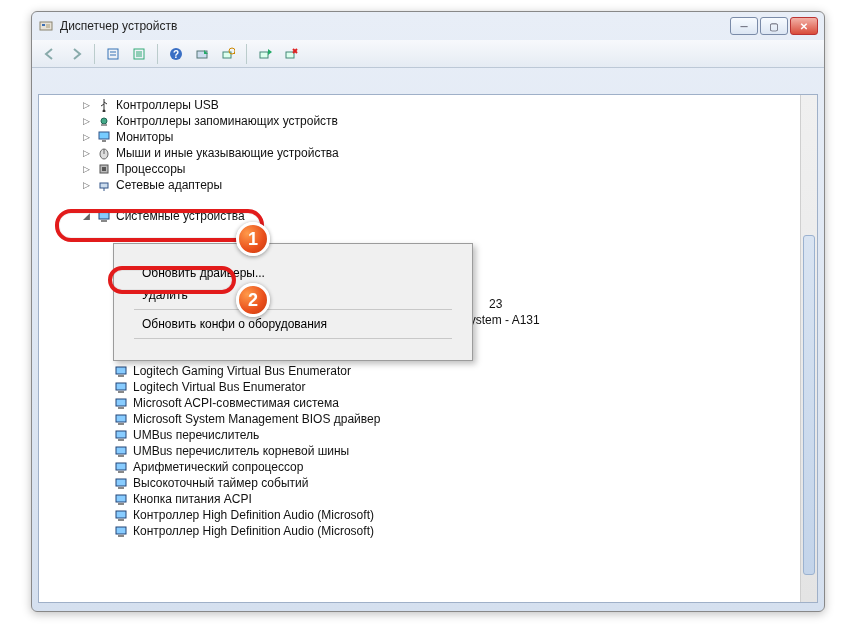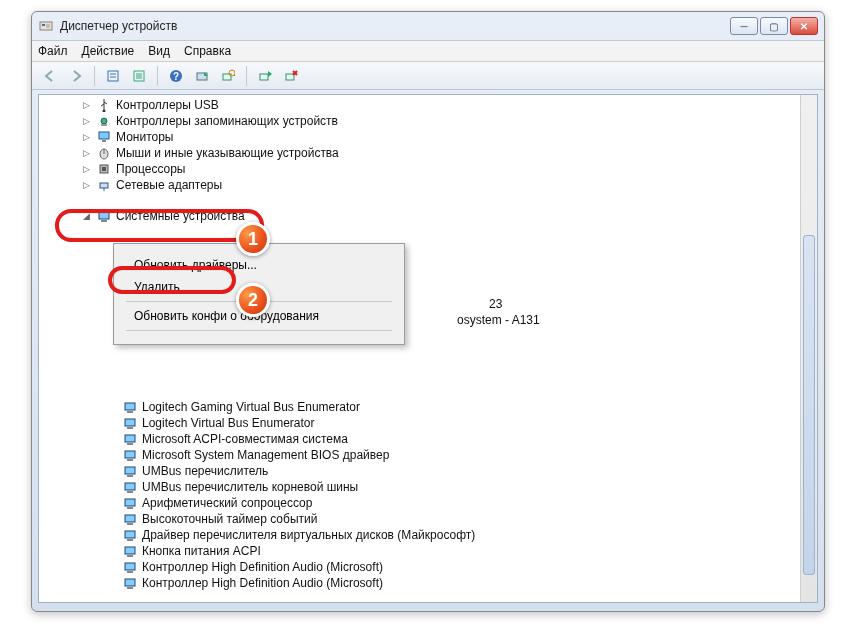--- a/index.html
+++ b/index.html
@@ -77,23 +77,23 @@
 .badge {
   position:absolute; width:34px; height:34px; border-radius:50%;
   background: radial-gradient(circle at 30% 30%, #ff9a4a, #e94e1b 60%, #c43a10);
   border:3px solid #fff; box-shadow:0 1px 4px rgba(0,0,0,.4);
   color:#fff; font-weight:bold; font-size:18px;
   display:flex; align-items:center; justify-content:center;
   pointer-events:none;
 }
 
 .ctxmenu {
-  position:absolute; left:113px; top:243px; width:292px;
+  position:absolute; left:113px; top:243px; width:360px;
   background:#f0f0f0; border:1px solid #9c9c9c; box-shadow:3px 3px 6px rgba(0,0,0,.25);
-  padding:10px; font-size:12px;
+  padding:18px; font-size:12px;
 }
 .ctxmenu .item { height:22px; display:flex; align-items:center; padding:0 10px; }
 .ctxmenu .divider { height:1px; background:#c8c8c8; margin:3px 2px; }
 .ctxmenu .item.bold { font-weight:bold; }
 </style>
 </head>
 <body>
 
 <div class="window">
 
@@ -106,26 +106,20 @@
         </svg>
     </span>
     <span class="title">Диспетчер устройств</span>
     <div class="window-controls">
       <div class="btn">─</div>
       <div class="btn">▢</div>
       <div class="btn close">✕</div>
     </div>
   </div>
 
-  <div class="menubar">
-    <span>Файл</span>
-    <span>Действие</span>
-    <span>Вид</span>
-    <span>Справка</span>
-  </div>
 
   <div class="toolbar">
     <div class="tbtn">
         <svg width="14" height="14">
           <path d="M9 2 L3 7 L9 12" fill="none" stroke="#8aa" stroke-width="2"></path>
         </svg>
       </div>
     <div class="tbtn">
         <svg width="14" height="14">
           <path d="M5 2 L11 7 L5 12" fill="none" stroke="#8aa" stroke-width="2"></path>
@@ -270,21 +264,21 @@
 
       <div style="height:96px"></div>
 
       <div style="position:absolute; top:202px; left:418px; font-size:12px;margin-left:32px;">
         <span>23</span>
       </div>
       <div style="position:absolute; top:218px; left:418px; font-size:12px;">
         <span>osystem - A131</span>
       </div>
 
-      <div id="children-container" style="position:absolute; top:268px; left:11px; right:0;margin-top:36px;">
+      <div id="children-container" style="position:absolute; top:268px; left:2px; right:0;">
           <div class="node">
             <span class="indent" style="width:72px"></span>
             <span class="ico">
               <svg width="14" height="14">
                 <rect x="2" y="3" width="10" height="7" fill="#8cf" stroke="#247"></rect>
                 <rect x="4" y="11" width="6" height="2" fill="#888"></rect>
               </svg>
             </span>
             <span class="lbl">Logitech Gaming Virtual Bus Enumerator</span>
           </div>
@@ -350,30 +344,20 @@
           </div>
           <div class="node">
             <span class="indent" style="width:72px"></span>
             <span class="ico">
               <svg width="14" height="14">
                 <rect x="2" y="3" width="10" height="7" fill="#8cf" stroke="#247"></rect>
                 <rect x="4" y="11" width="6" height="2" fill="#888"></rect>
               </svg>
             </span>
             <span class="lbl">Высокоточный таймер событий</span>
-          </div>
-          <div class="node">
-            <span class="indent" style="width:72px"></span>
-            <span class="ico">
-              <svg width="14" height="14">
-                <rect x="2" y="3" width="10" height="7" fill="#8cf" stroke="#247"></rect>
-                <rect x="4" y="11" width="6" height="2" fill="#888"></rect>
-              </svg>
-            </span>
-            <span class="lbl">Драйвер перечислителя виртуальных дисков (Майкрософт)</span>
           </div>
           <div class="node">
             <span class="indent" style="width:72px"></span>
             <span class="ico">
               <svg width="14" height="14">
                 <rect x="2" y="3" width="10" height="7" fill="#8cf" stroke="#247"></rect>
                 <rect x="4" y="11" width="6" height="2" fill="#888"></rect>
               </svg>
             </span>
             <span class="lbl">Кнопка питания ACPI</span>

